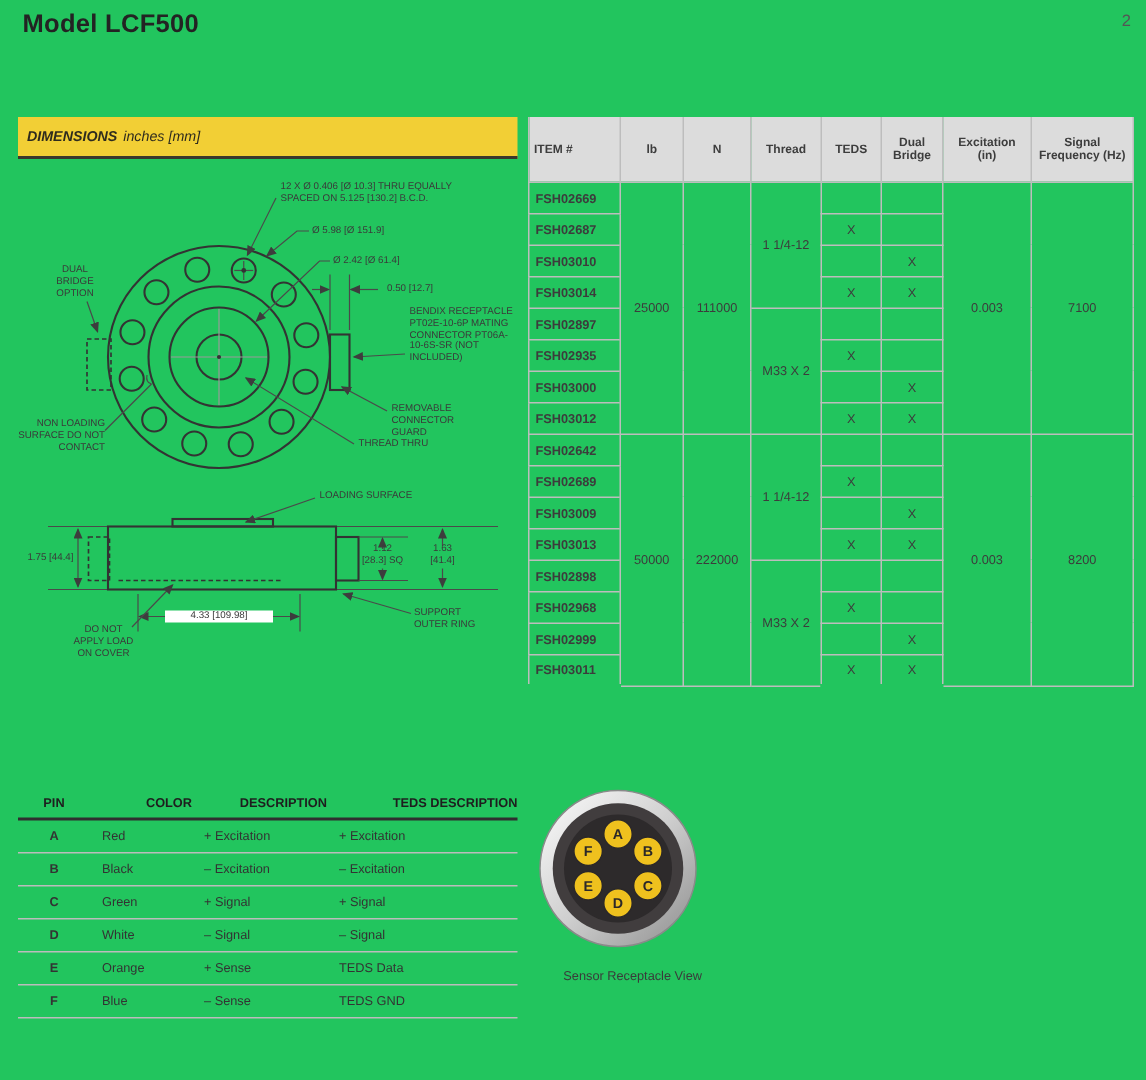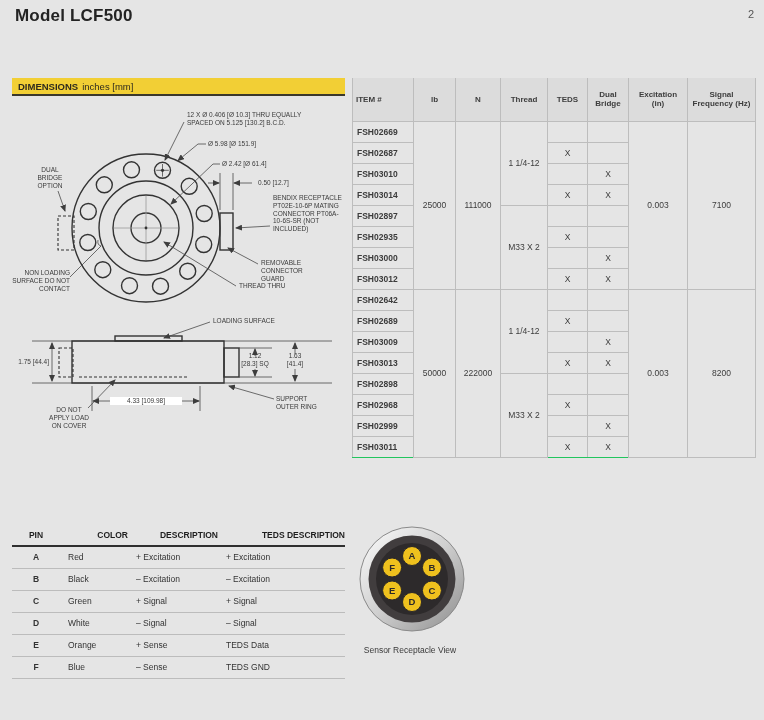--- a/index.html
+++ b/index.html
@@ -1,52 +1,52 @@
 <!DOCTYPE html>
 <html><head>
 <meta charset="utf-8">
 <style>
   * { box-sizing: border-box; margin: 0; padding: 0; }
   html,body { width:764px; height:720px; background:#ffffff; font-family:"Liberation Sans",sans-serif; }
-  #page { position:relative; width:764px; height:720px; overflow:hidden; background:#e5e5e5; color:#3c3c3c; }
+  #page { position:relative; width:764px; height:720px; overflow:hidden; background:#22c55e; color:#3c3c3c; }
 
   .page-title { position:absolute; left:15px; top:6px; font-size:17px; font-weight:bold; color:#232323; letter-spacing:0.2px; }
   .page-num { position:absolute; right:10px; top:8px; font-size:11px; color:#555; }
 
   .panel { position:absolute; }
-  .bar { height:18px; background:#F2CF35; border-bottom:2px solid #3a382c; display:flex; align-items:center; padding:0 6px; font-size:9.5px; color:#2e2b1e; }
+  .bar { height:28px; background:#F2CF35; border-bottom:2px solid #3a382c; display:flex; align-items:center; padding:0 6px; font-size:9.5px; color:#2e2b1e;font-style:italic; }
   .bar b { font-weight:bold; margin-right:4px; }
   .bar .rest { font-weight:normal; }
 
   
   #dims { left:12px; top:78px; width:333px; }
   #draw { position:relative; width:333px; height:350px; margin-top:2px; }
   #draw svg { position:absolute; left:0; top:0; }
   .dlabel { position:absolute; font-size:6.5px; line-height:1.2; color:#3a3a3a; }
   .ra { text-align:right; } .ca { text-align:center; } .nw { white-space:nowrap; }
 
   
   #caps { left:352px; top:78px; width:404px; }
   table.cap { border-collapse:collapse; width:403px; table-layout:fixed; }
   table.cap th { background:#dcdcdc; font-size:8px; font-weight:bold; color:#3d3d3d; text-align:center; vertical-align:middle; height:43px; border:1px solid #bdbdbd; border-top:none; padding:1px 3px; }
   table.cap td { border:1px solid #bdbdbd; font-size:8.5px; color:#3c3c3c; text-align:center; vertical-align:middle; height:21px; padding:0 2px; white-space:nowrap; }
   table.cap td.item { text-align:left; font-weight:bold; padding-left:4px; }
-  table.cap tr:last-child td { border-bottom:1px solid #22c55e; }
+  table.cap tr:last-child td { border-bottom:3px solid #22c55e; }
 
   
   #bendix { left:12px; top:524px; width:333px; }
   table.bx { border-collapse:collapse; width:333px; table-layout:fixed; }
   table.bx th { font-size:8.5px; font-weight:bold; color:#1e1e1e; text-align:right; height:22px; border-bottom:2px solid #2f2f2f; padding-left:8px; vertical-align:middle; }
   table.bx th.pin, table.bx td.pin { text-align:center; padding-left:0; font-weight:bold; }
   table.bx td { font-size:8.5px; color:#333; height:22px; border-bottom:1px solid #bcbcbc; padding-left:8px; vertical-align:middle; }
 
   
   #conn { left:352px; top:520px; width:120px; }
   #conn svg { display:block; margin:4px auto 0 auto; }
-  .conn-caption { width:120px; text-align:center; font-size:8.5px; color:#3a3a3a; line-height:1.5; margin-top:10px; }
+  .conn-caption { width:120px; text-align:right; font-size:8.5px; color:#3a3a3a; line-height:1.5; margin-top:10px; }
 
   
   .thick { fill:none; stroke:#333; stroke-width:1.4; }
   .thin  { fill:none; stroke:#4a4a4a; stroke-width:0.8; }
   .lead  { fill:none; stroke:#4a4a4a; stroke-width:0.8; }
   .dash  { fill:none; stroke:#333; stroke-width:1.1; stroke-dasharray:3,2; }
   .gray  { stroke:#999; stroke-width:0.8; }
 </style>
 </head>
 <body>

